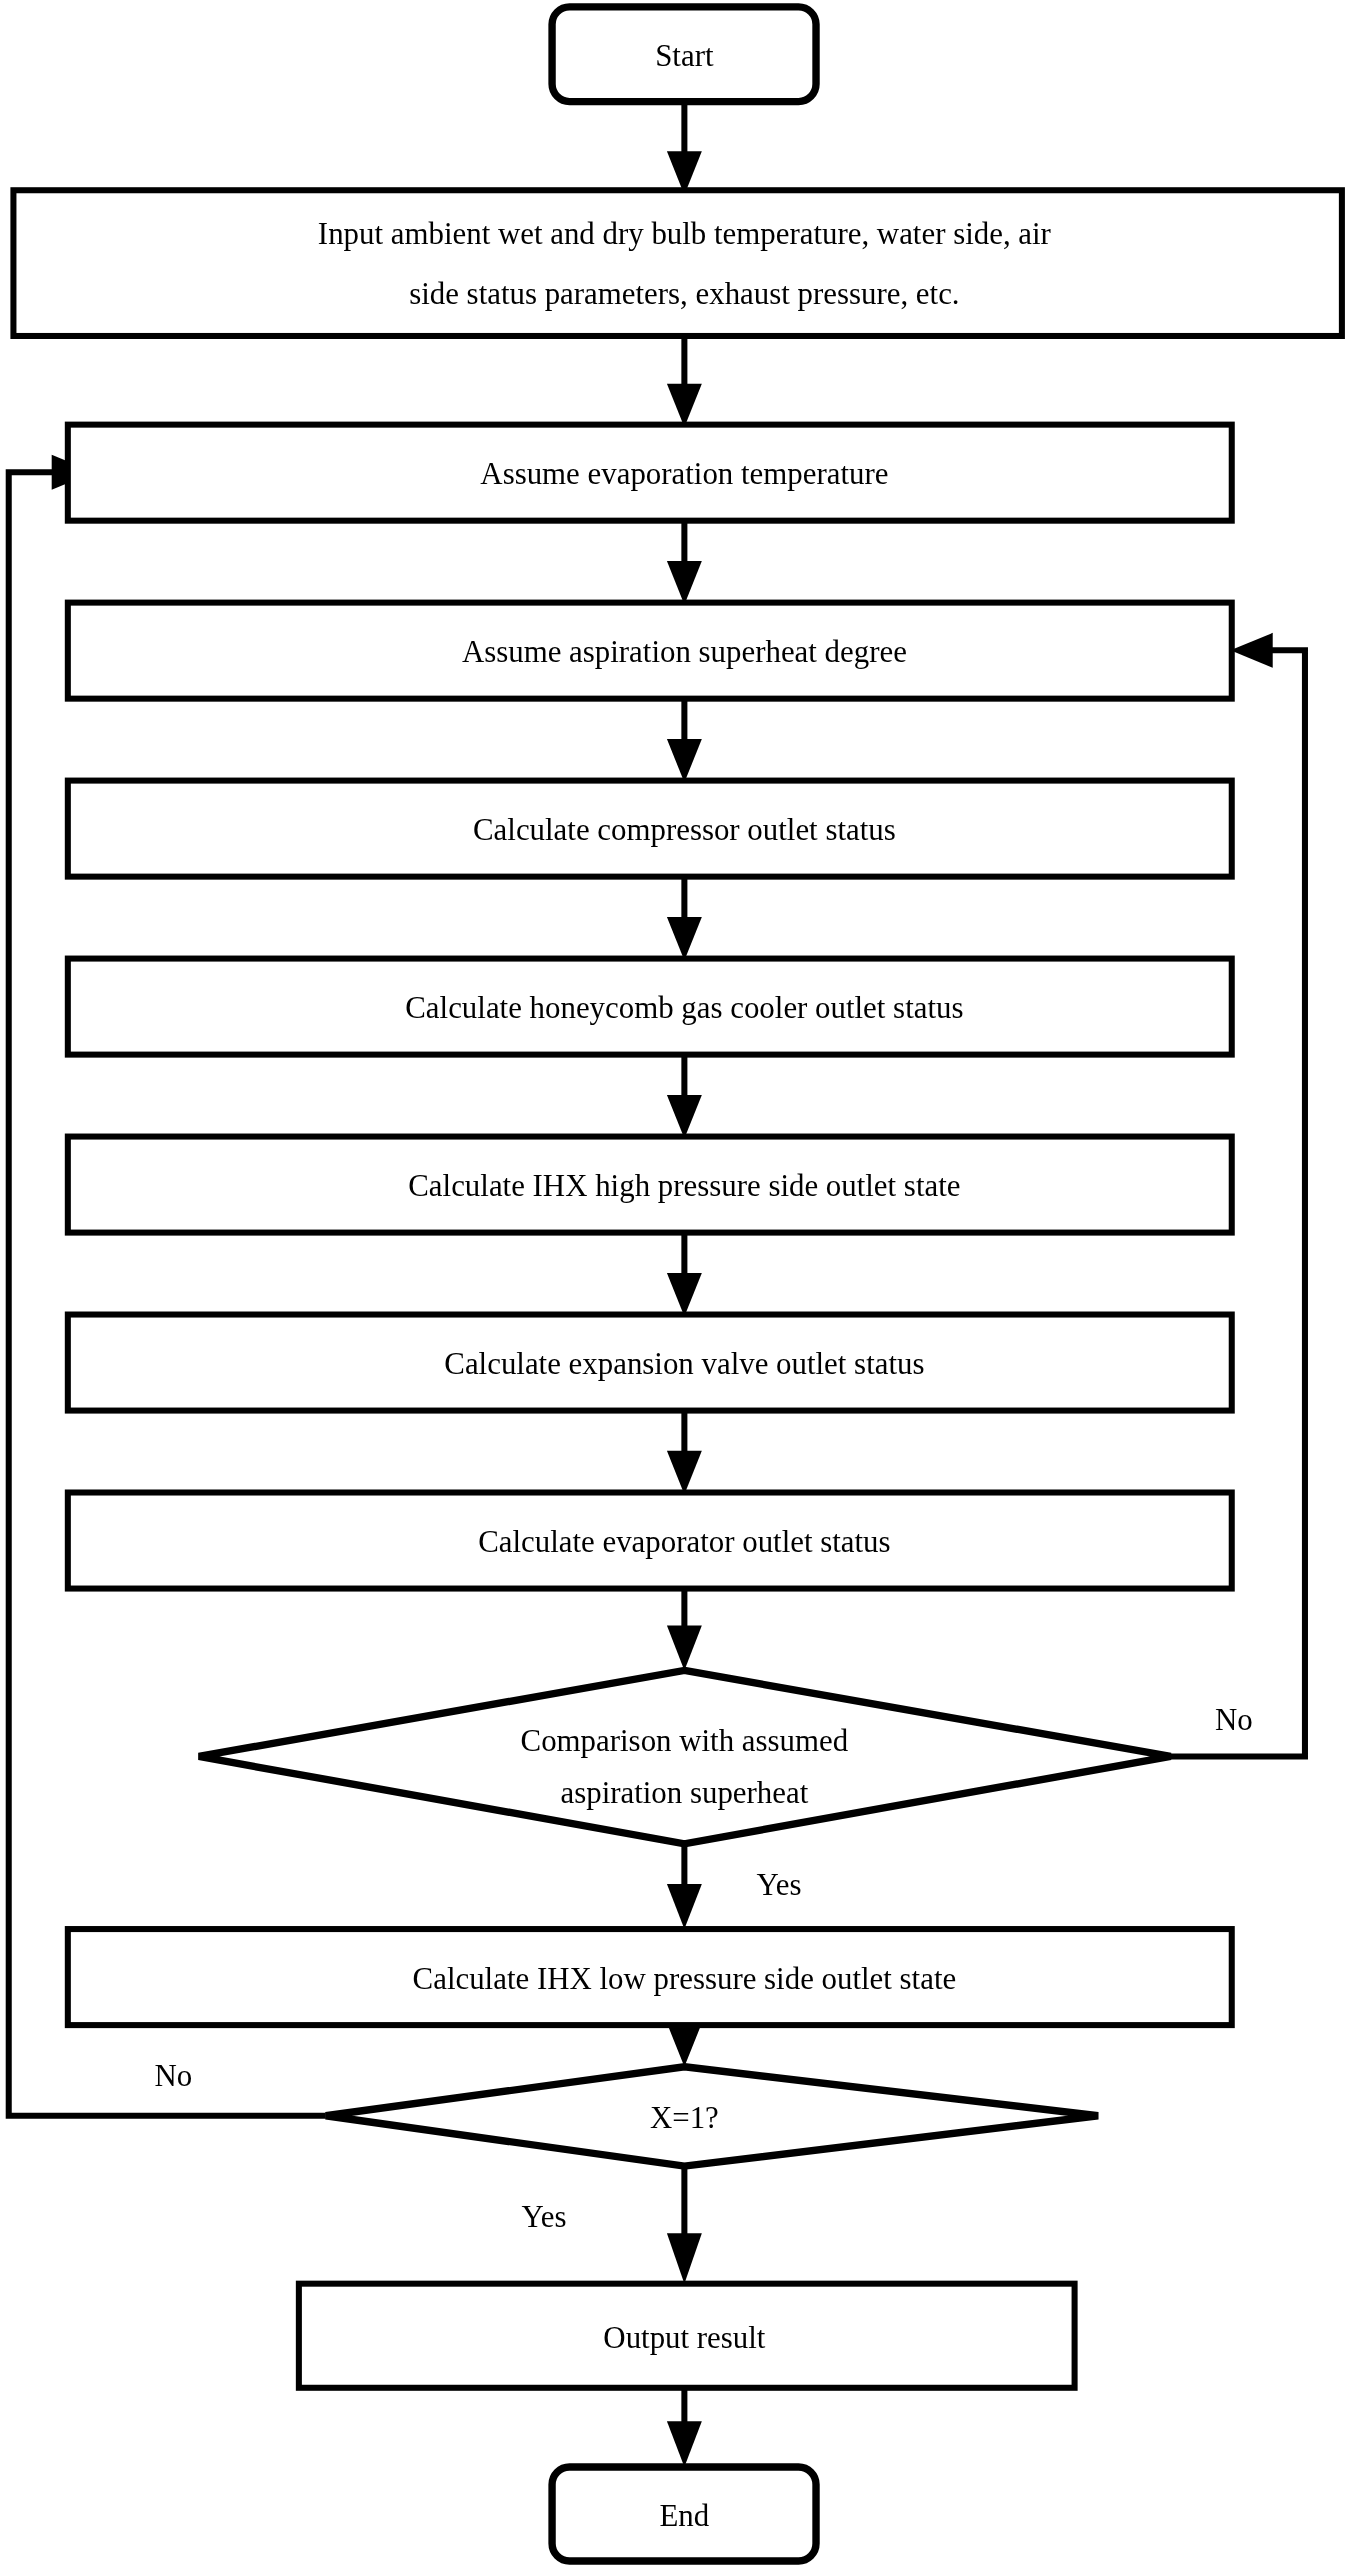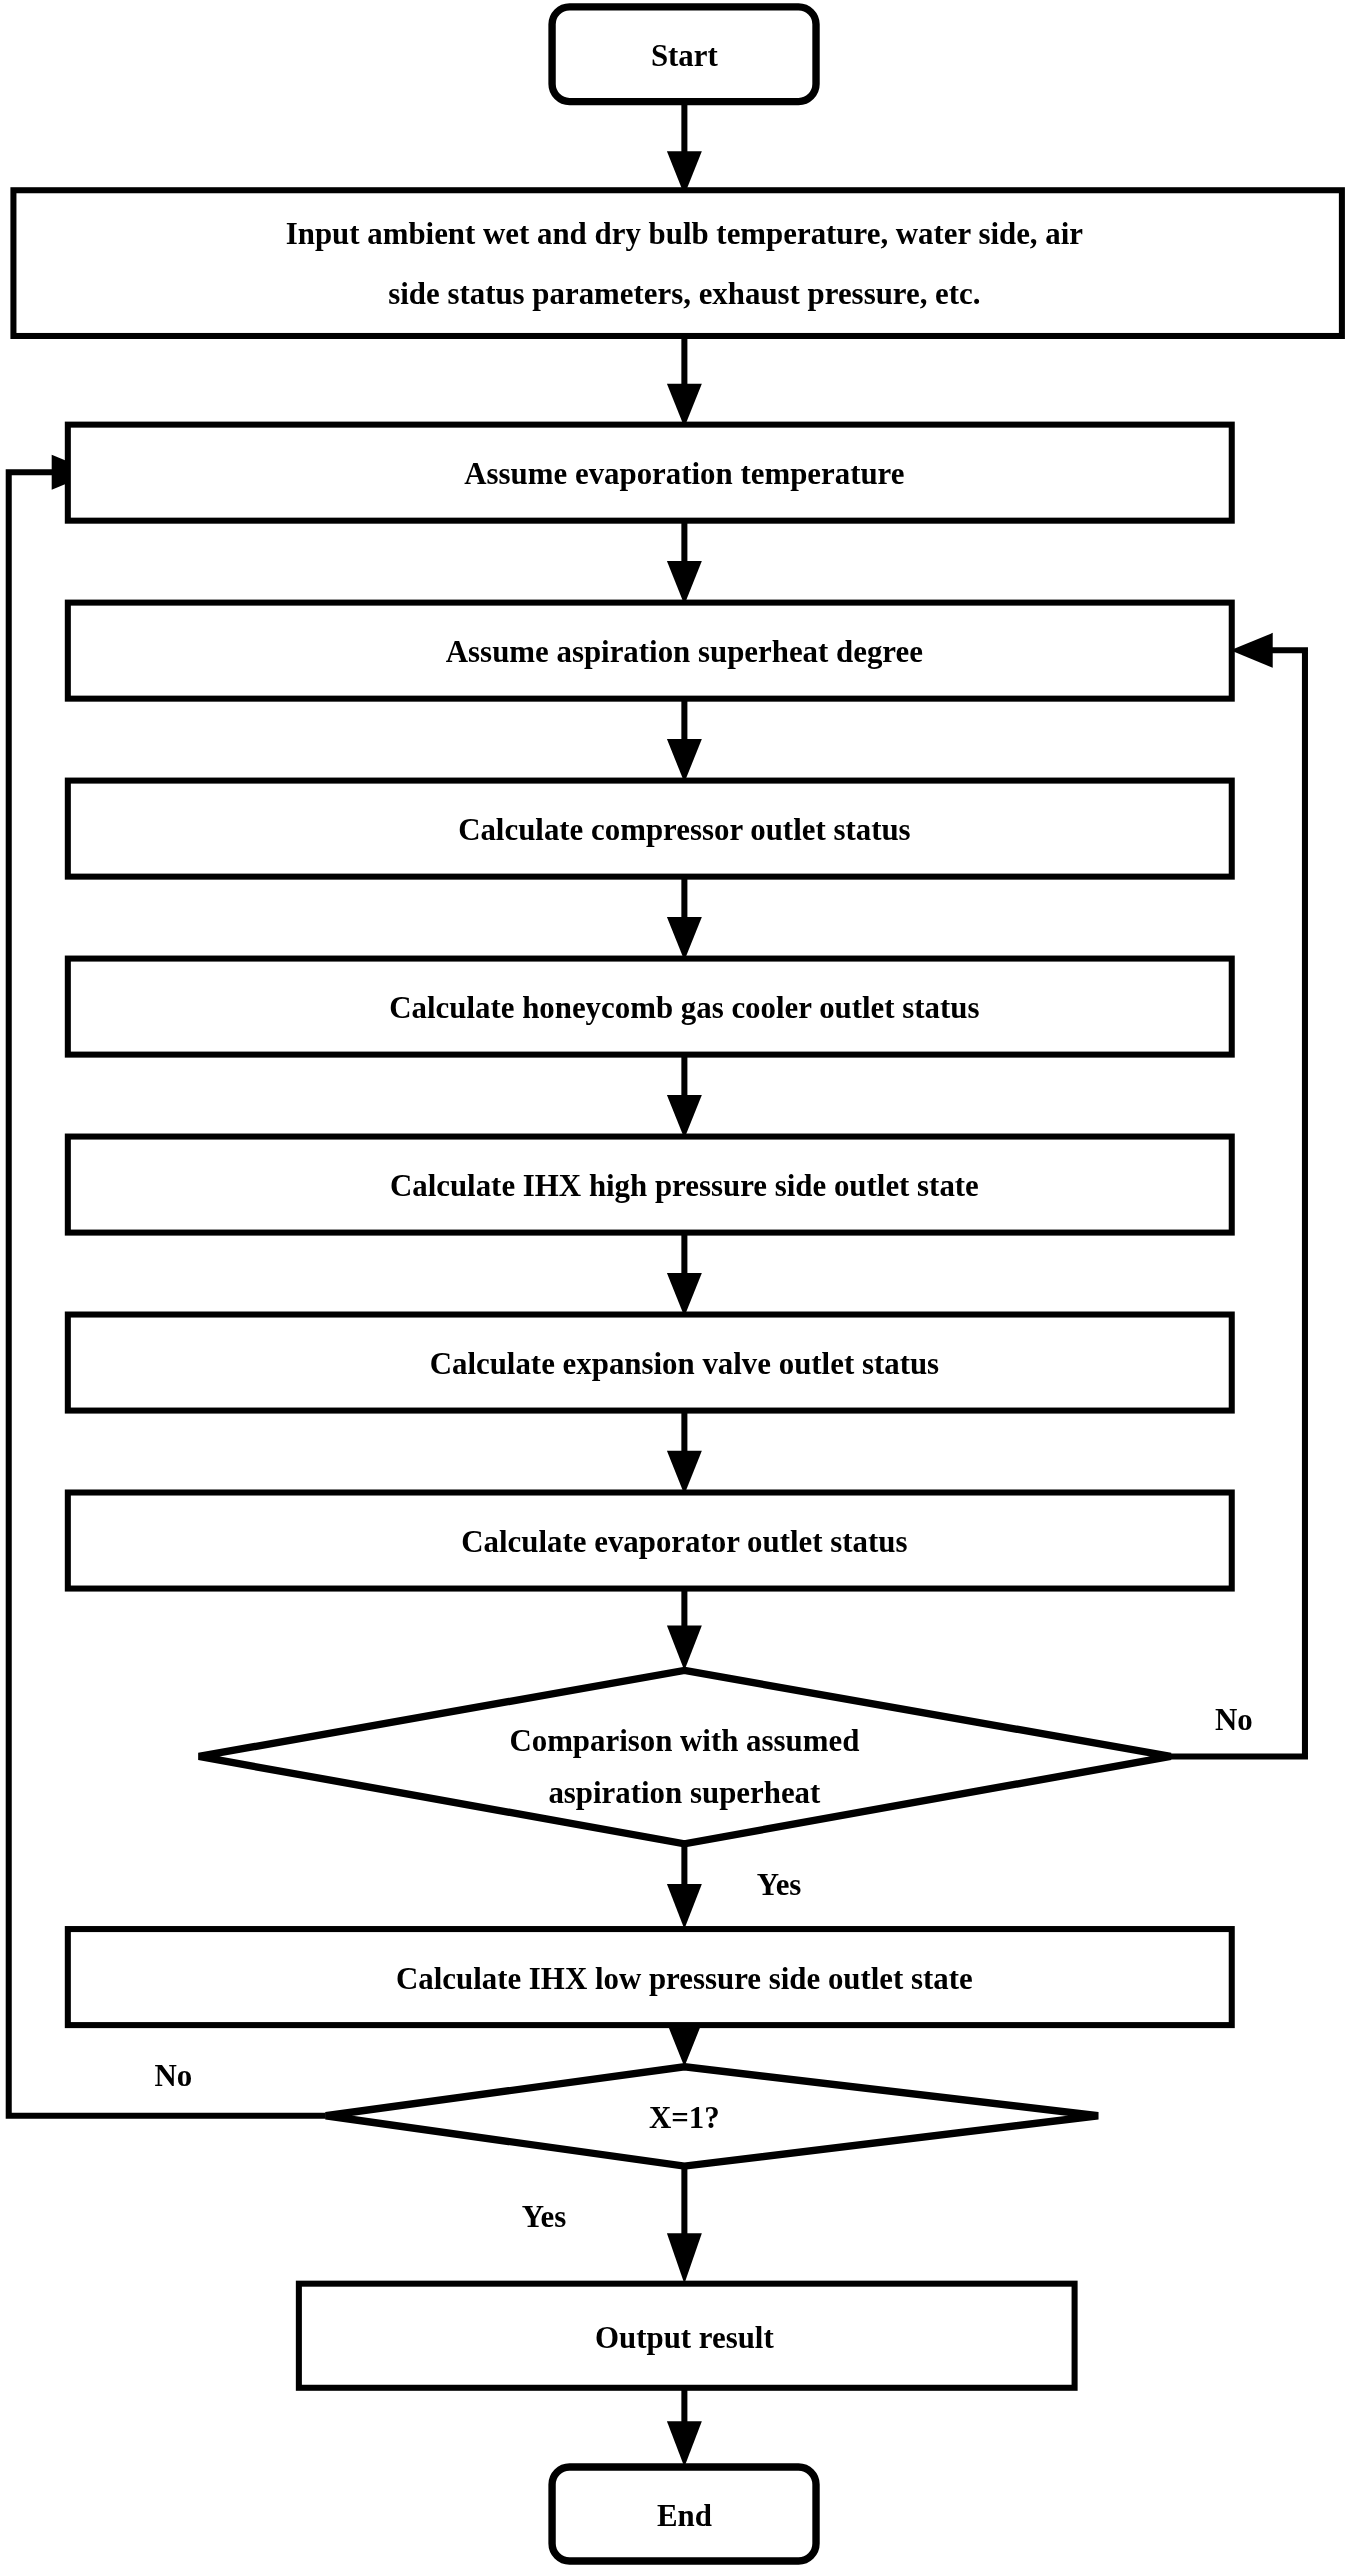--- a/index.html
+++ b/index.html
@@ -11,21 +11,20 @@
     width: 1356px;
     height: 2576px;
     font-family: "Liberation Serif", "DejaVu Serif", serif;
     overflow: hidden;
   }
   #flowchart-root {
     position: relative;
     width: 1098px;
     height: 2576px;
     background: #ffffff;
-    font-weight: bold;
   }
   svg.chart-canvas {
     position: absolute;
     top: 0;
     left: 0;
     width: 1356px;
     height: 2576px;
     display: block;
   }
   .node-shape {

